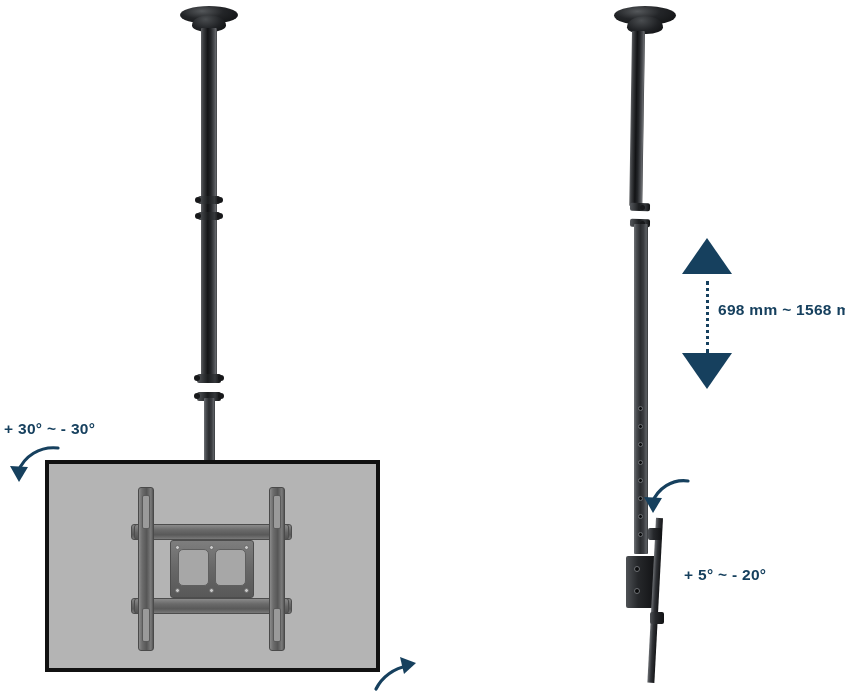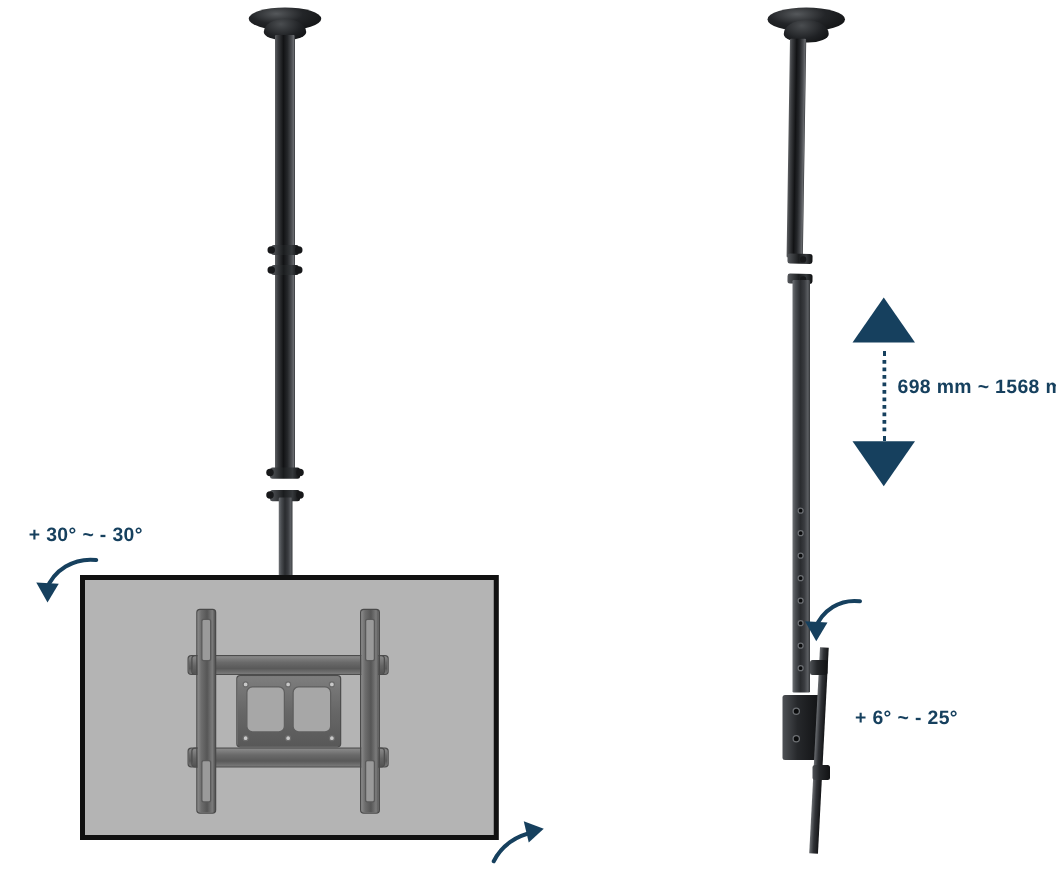--- a/index.html
+++ b/index.html
@@ -159,21 +159,21 @@
     position: absolute;
     border-left: 3px dotted #16405e;
   }
   svg.arrow { position: absolute; overflow: visible; }
 </style>
 </head>
 <body>
 
 <div id="stage">
 
-  <div class="abs" style="left:0;top:0;width:420px;height:695px;margin-left:19px;">
+  <div class="abs" style="left:0;top:0;width:420px;height:695px;">
 
     <div class="ceil-disc" style="left:180px;top:6px;width:58px;height:18px;"></div>
     <div class="ceil-hub" style="left:192px;top:15px;width:34px;height:17px;"></div>
 
     <div class="pole" style="left:201px;top:28px;width:16px;height:352px;"></div>
 
     <div class="collar" style="left:198px;top:196px;width:22px;height:8px;"></div>
     <div class="collar-knob" style="left:195px;top:197px;width:6px;height:6px;"></div>
     <div class="collar-knob" style="left:217px;top:197px;width:6px;height:6px;"></div>
 
@@ -269,16 +269,16 @@
     <div class="dotline" style="left:146px;top:281px;height:72px;"></div>
     <div class="tri" style="left:122px;top:353px;border-left:25px solid transparent;border-right:25px solid transparent;border-top:36px solid #16405e;"></div>
 
     <div class="label" style="left:158px;top:301px;">698 mm ~ 1568 mm</div>
 
     <svg class="arrow" width="56" height="42" style="left:82px;top:478px;">
       <path d="M46,3 C30,1 16,10 10,25" stroke="#16405e" stroke-width="3.2" fill="none" stroke-linecap="round"></path>
       <polygon points="11,35 2,19 20,20" fill="#16405e"></polygon>
     </svg>
 
-    <div class="label" style="left:124px;top:566px;">+ 6° ~ - 25°</div>
+    <div class="label" style="left:124px;top:566px;">+ 5° ~ - 20°</div>
   </div>
 
 </div>
 
 </body></html>

